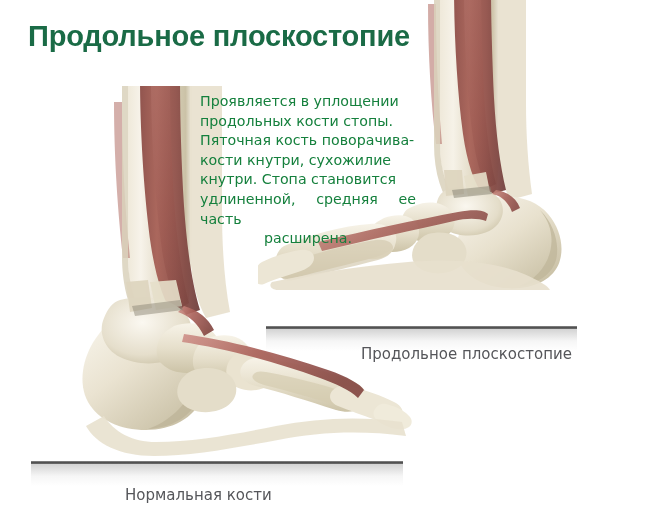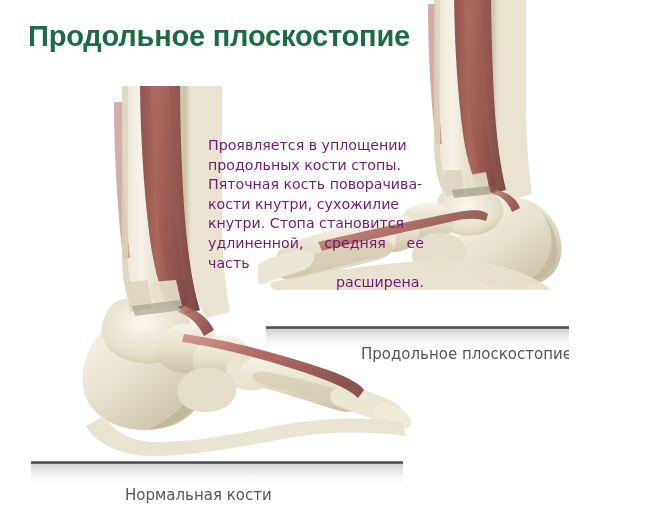--- a/index.html
+++ b/index.html
@@ -7,49 +7,49 @@
     padding: 0;
     background: #ffffff;
   }
   #page {
     position: relative;
     width: 569px;
     height: 516px;
     background: #ffffff;
     overflow: hidden;
     font-family: "Liberation Sans", sans-serif;
+    padding-left: 8px;
   }
 
   
   #title {
     position: absolute;
     left: 28px;
     top: 20px;
     font-size: 29px;
     font-weight: bold;
     color: #1a6b46;
     letter-spacing: -0.2px;
     white-space: nowrap;
   }
 
   
   #body-text {
     position: absolute;
-    left: 208px;
+    left: 200px;
     top: 92px;
     width: 216px;
     font-size: 14.2px;
     line-height: 19.6px;
-    color: #701a75;
+    color: #15803d;
     text-align: justify;
     text-justify: inter-word;
     font-family: "DejaVu Sans", sans-serif;
-    margin-top: 44px;
-  }
-  #body-text .lastline { text-align: right; }
+  }
+  #body-text .lastline { text-align: center; }
 
   
   .caption {
     position: absolute;
     font-size: 15px;
     color: #55565a;
     white-space: nowrap;
     font-family: "DejaVu Sans", sans-serif;
   }
   #caption-top { left: 361px; top: 345px; }

